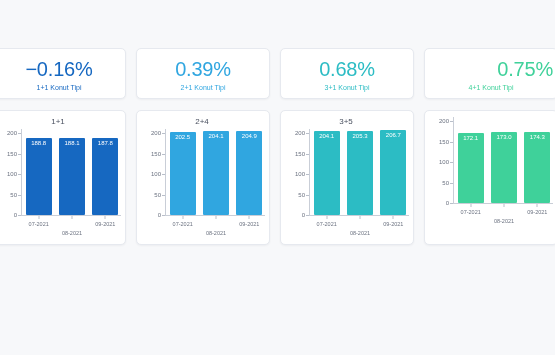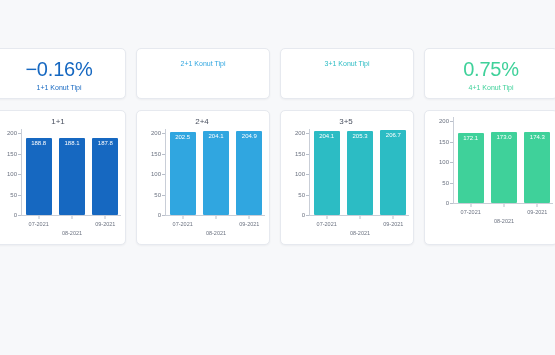--- a/index.html
+++ b/index.html
@@ -182,29 +182,31 @@
 <div class="board">
 
   <div class="cards-row">
 
     <div class="card">
       <div class="pct" style="color: rgb(22, 104, 193);">−0.16%</div>
       <div class="pct-sub" style="color: rgb(22, 104, 193);">1+1 Konut Tipi</div>
     </div>
 
     <div class="card">
+      <div class="pct" style="color: rgb(48, 166, 224);">0.39%</div>
       <div class="pct-sub" style="color: rgb(48, 166, 224);">2+1 Konut Tipi</div>
     </div>
 
     <div class="card">
+      <div class="pct" style="color: rgb(44, 188, 196);">0.68%</div>
       <div class="pct-sub" style="color: rgb(44, 188, 196);">3+1 Konut Tipi</div>
     </div>
 
     <div class="card">
-      <div class="pct" style="color: rgb(63, 209, 154);">0.75%</div>
+      <div class="pct" style="color: rgb(63, 209, 154); text-align: right;">0.75%</div>
       <div class="pct-sub" style="color: rgb(63, 209, 154);">4+1 Konut Tipi</div>
     </div>
 
   </div>
 
   <div class="charts-row">
 
     <div class="chart-card">
       <div class="chart-title">1+1</div>
       <div class="plot">

